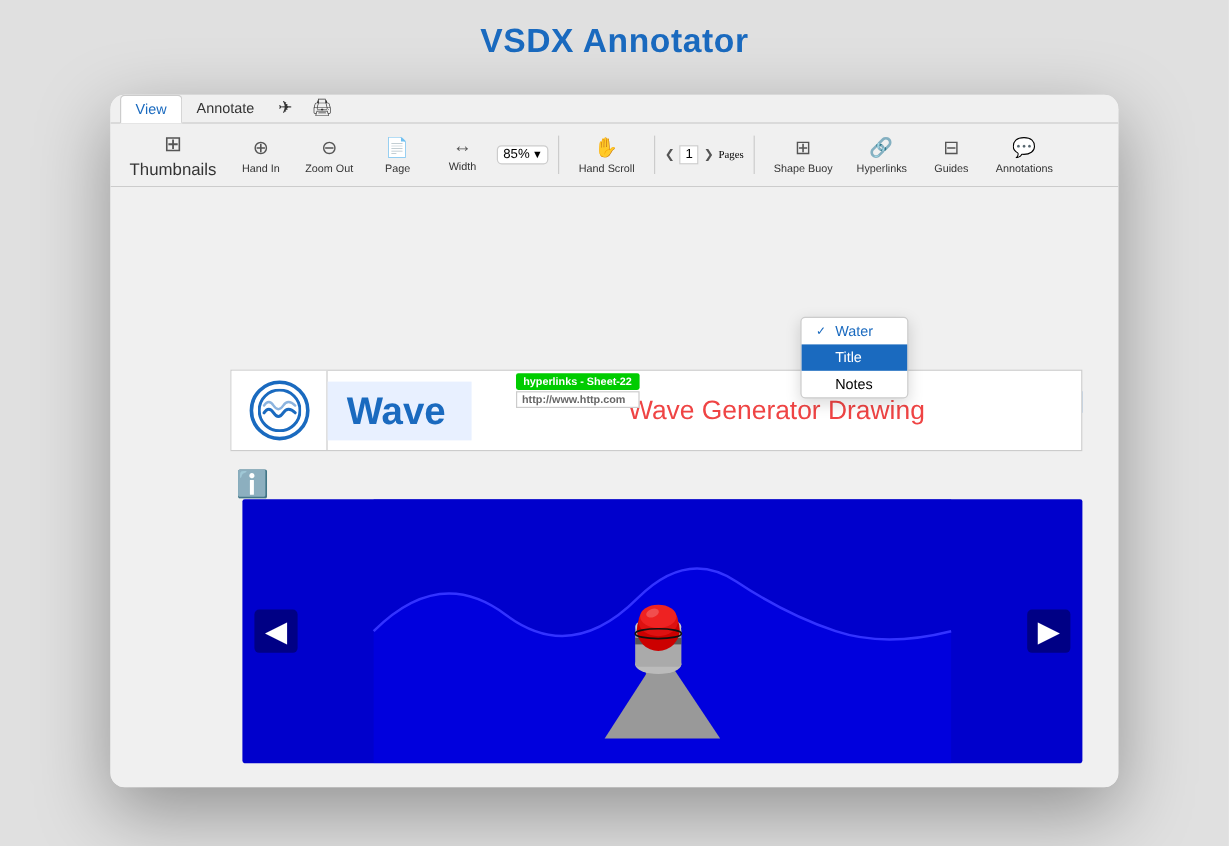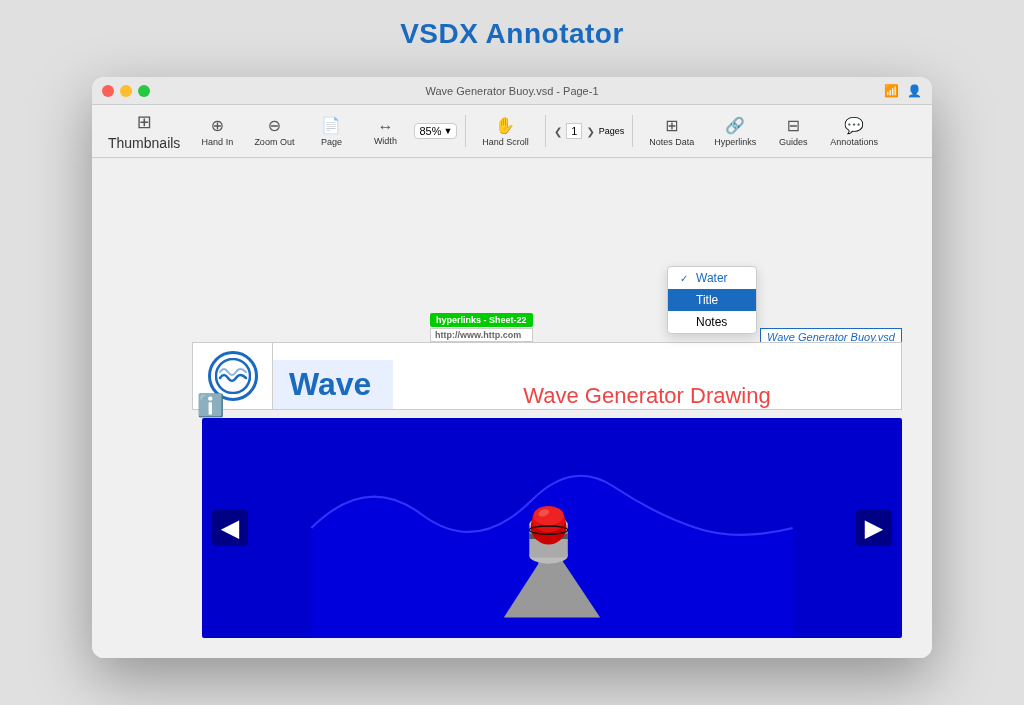--- a/index.html
+++ b/index.html
@@ -247,22 +247,21 @@
 
     
     .drawing-header {
       position: absolute;
       top: 152px;
       left: 100px;
       right: 30px;
       border: 1px solid #ccc;
       background: #fff;
       display: flex;
-      align-items: flex-end;
-      margin-top: 32px;
+      align-items: center;
     }
 
     .wave-logo {
       width: 80px;
       display: flex;
       align-items: center;
       justify-content: center;
       background: #fff;
       border-right: 1px solid #ccc;
       padding: 8px;
@@ -367,35 +366,29 @@
     }
 
   </style>
 </head>
 <body>
 
 <span class="app-title">VSDX Annotator</span>
 
 <div class="window">
 
-  <div class="title-bar">
-    <div class="traffic-lights">
-      <div class="traffic-light tl-red"></div>
-      <div class="traffic-light tl-yellow"></div>
-      <div class="traffic-light tl-green"></div>
+
+  <div class="toolbar">
+
+    <div class="toolbar-tabs">
+      <div class="tab active">View</div>
+      <div class="tab">Annotate</div>
+      <div class="tab" style="font-size:14px; padding: 2px 8px;">✈</div>
+      <div class="tab" style="font-size:14px; padding: 2px 8px;">🖨</div>
     </div>
-    <span class="title-bar-text">Wave Generator Buoy.vsd - Page-1</span>
-    <div class="title-bar-right">
-      <span>📶</span>
-      <span>👤</span>
-    </div>
-  </div>
-
-  <div class="toolbar">
-
 
     <div class="toolbar-items">
       <div class="toolbar-item">
         <span class="icon">⊞</span>
         <span style="font-size:14px;">Thumbnails</span>
       </div>
       <div class="toolbar-item">
         <span class="icon" style="font-size:16px;">⊕</span>
         <span style="font-size:9px;">Hand In</span>
       </div>
@@ -423,28 +416,28 @@
         <span class="icon" style="font-size:16px;">✋</span>
         <span style="font-size:9px;">Hand Scroll</span>
       </div>
 
       <div class="toolbar-separator"></div>
 
       <div class="page-control">
         <span class="page-arrow">❮</span>
         <span style="font-size:11px; padding: 1px 4px; border: 1px solid #ccc; background: #fff;">1</span>
         <span class="page-arrow">❯</span>
-        <span style="font-size:9px;">Pages</span>
+        <span style="font-size:9px;font-family:Liberation Serif, serif;">Pages</span>
       </div>
 
       <div class="toolbar-separator"></div>
 
       <div class="toolbar-item">
         <span class="icon" style="font-size:16px;">⊞</span>
-        <span style="font-size:9px;">Notes Data</span>
+        <span style="font-size:9px;">Shape Buoy</span>
       </div>
       <div class="toolbar-item">
         <span class="icon" style="font-size:16px;">🔗</span>
         <span style="font-size:9px;">Hyperlinks</span>
       </div>
       <div class="toolbar-item">
         <span class="icon" style="font-size:16px;">⊟</span>
         <span style="font-size:9px;">Guides</span>
       </div>
       <div class="toolbar-item">

